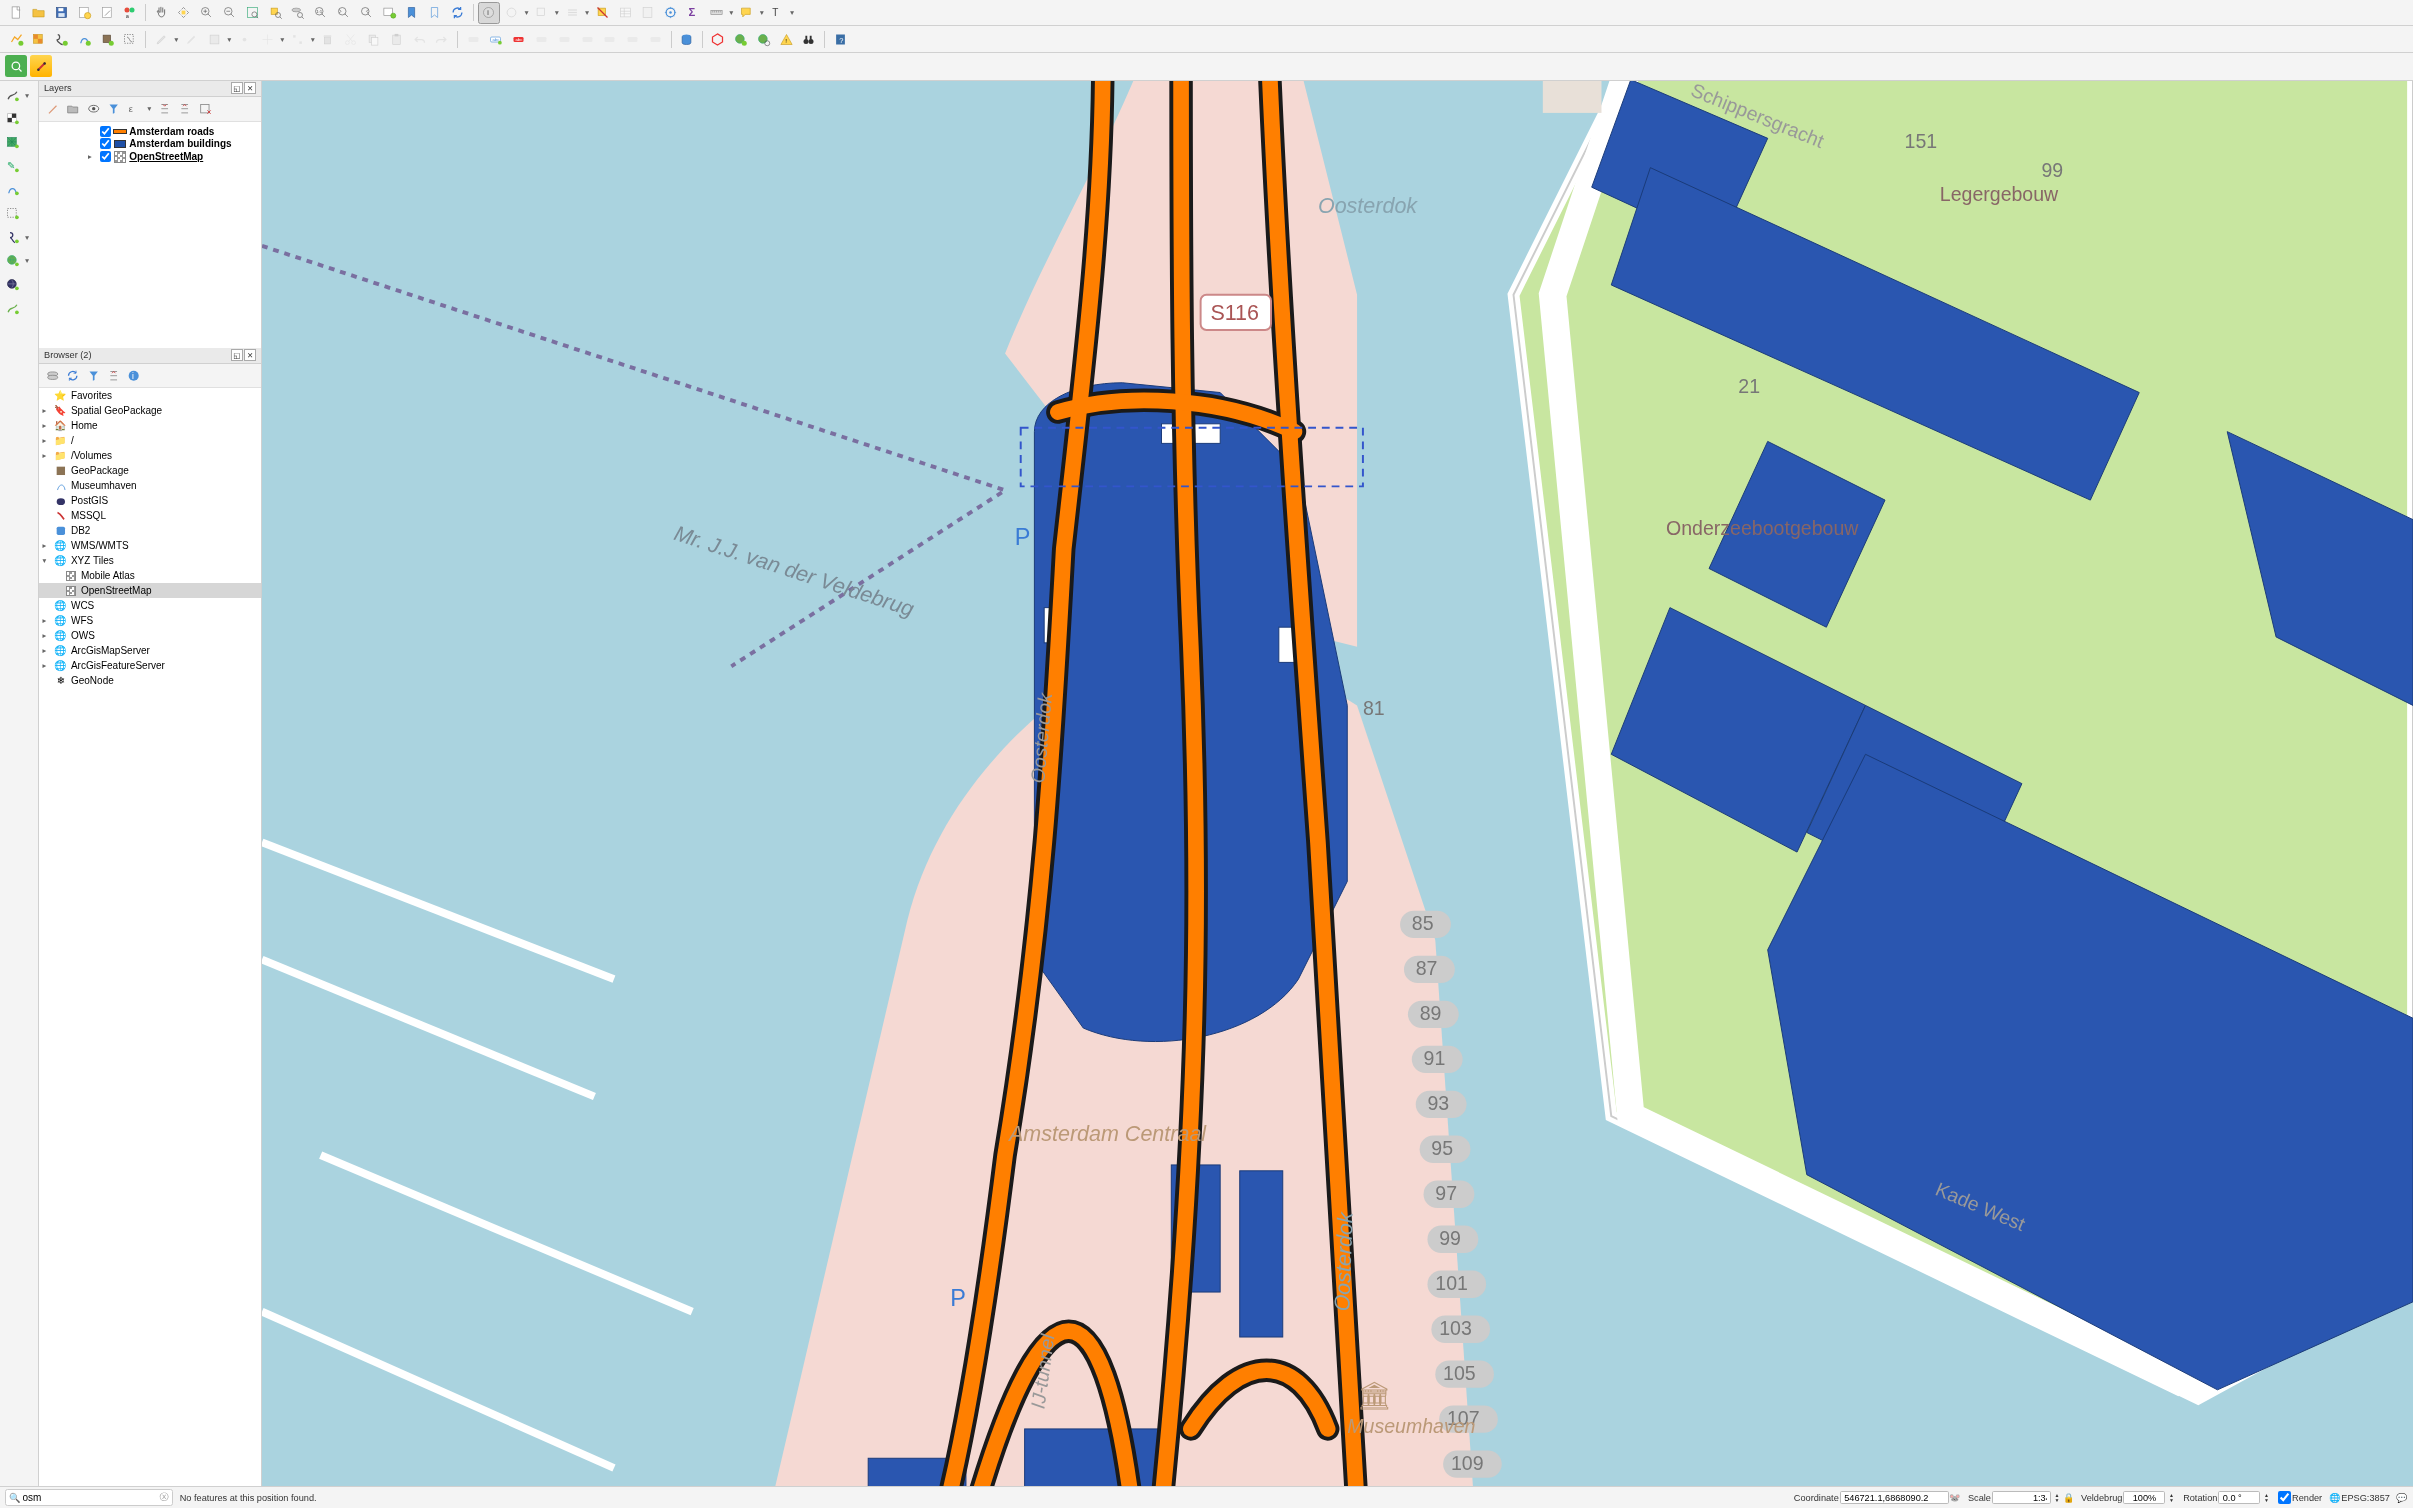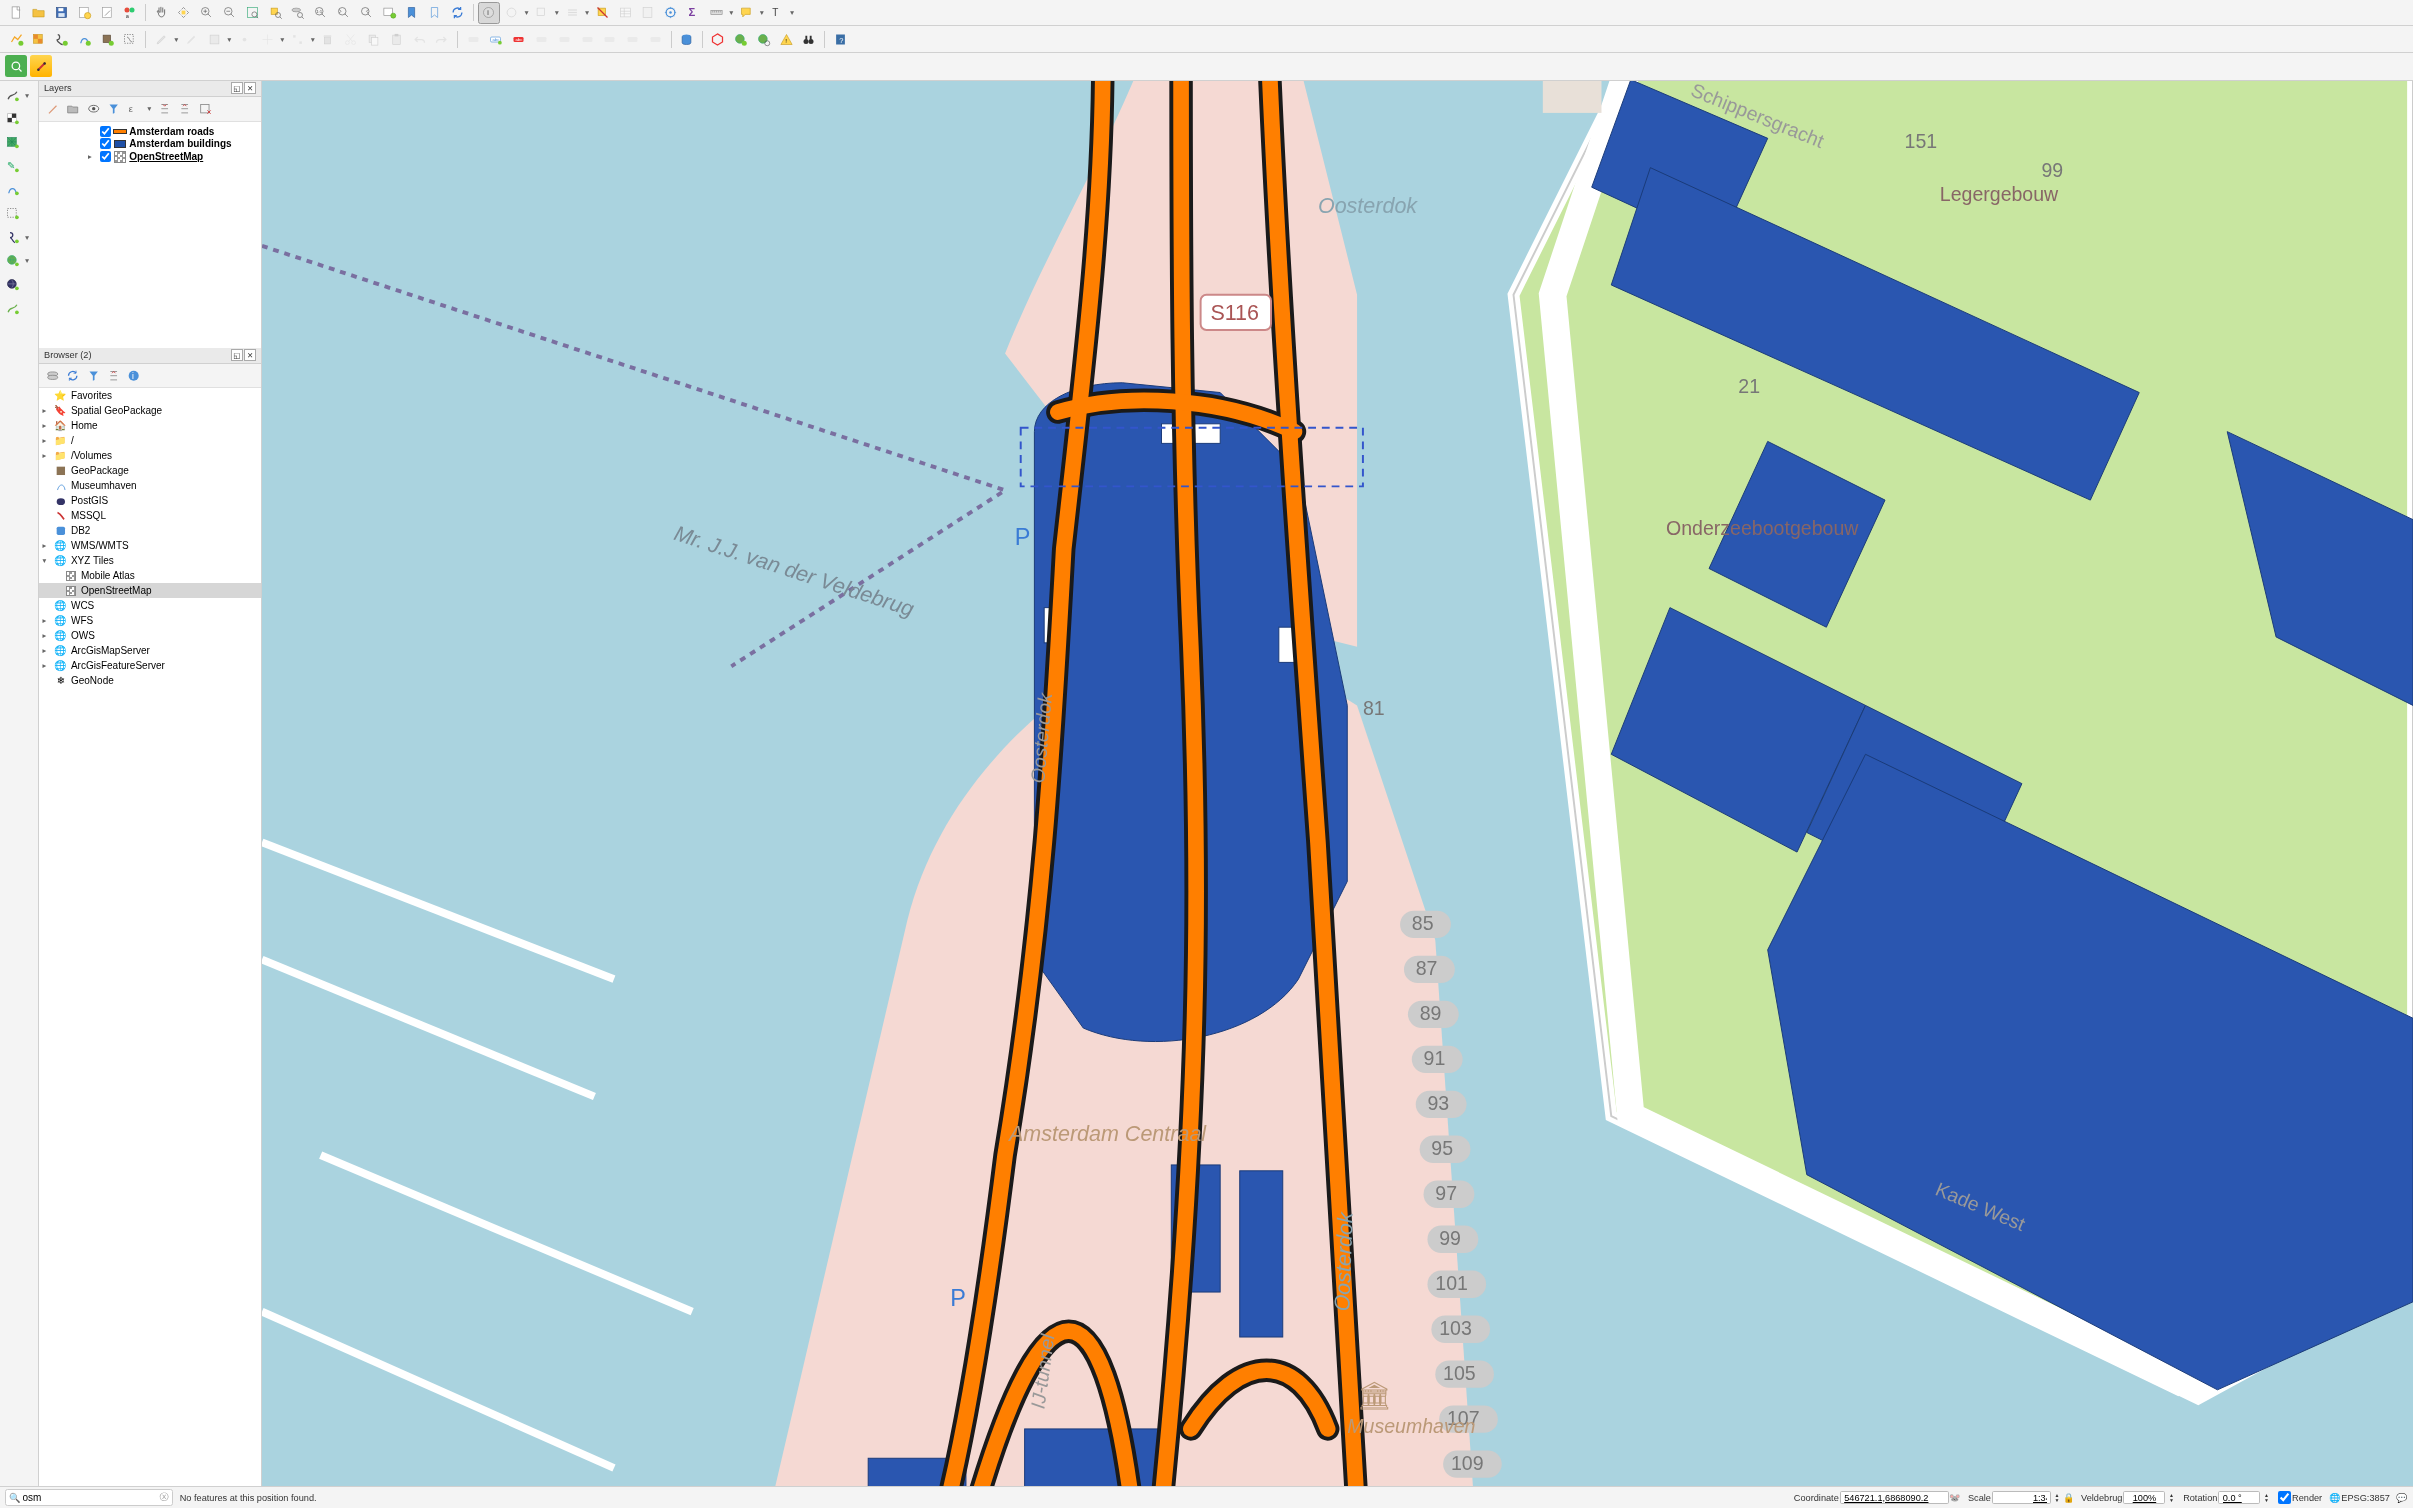--- a/index.html
+++ b/index.html
@@ -52,21 +52,21 @@
 
 
 .map-canvas { flex: 1; position: relative; background: #aad3df; overflow: hidden; }
 .map-canvas svg { width: 100%; height: 100%; }
 
 
 .statusbar { display: flex; align-items: center; background: #f4f4f4; border-top: 0.8px solid #d0d0d0; padding: 1.7px 5px; font-size: 9.2px; color: #333; gap: 6.7px; height: 22px; }
 .statusbar .search { display: flex; align-items: center; border: 0.8px solid #ccc; background: #fff; border-radius: 2.5px; padding: 0 3.4px; width: 168px; }
 .statusbar .search input { border: none; outline: none; flex: 1; font-size: 10px; padding: 1.7px; }
 .statusbar .field { display: flex; align-items: center; gap: 1px; }
-.statusbar .field input { border: 0.8px solid #bbb; background: #fff; font-size: 9.2px; padding: 0.8px 3.4px; border-radius: 1.7px; text-decoration: underline; }
+.statusbar .field input { border: 0.8px solid #bbb; background: #fff; font-size: 9.2px; padding: 0.8px 3.4px; border-radius: 1.7px; }
 .statusbar .spacer { flex: 1; }
 .spinner { width: 10px; display: inline-flex; flex-direction: column; }
 .spinner span { font-size: 5px; line-height: 5px; text-align: center; cursor: pointer; }
 
 
 svg.ico { width: 15px; height: 15px; }
 
 
 .quick-toolbar { display: flex; align-items: center; padding: 2.5px 5px; background: #f4f4f4; border-bottom: 0.8px solid #d0d0d0; gap: 3.4px; }
 .qbtn { width: 22px; height: 22px; display: flex; align-items: center; justify-content: center; border-radius: 2.5px; cursor: pointer; }

